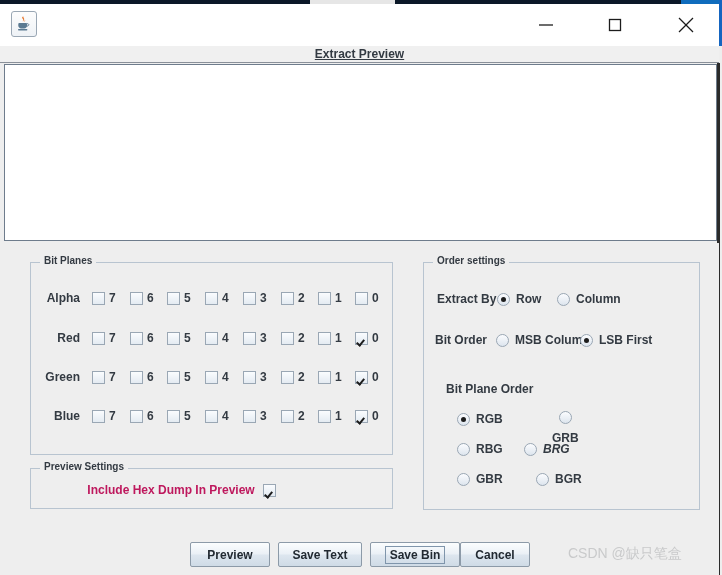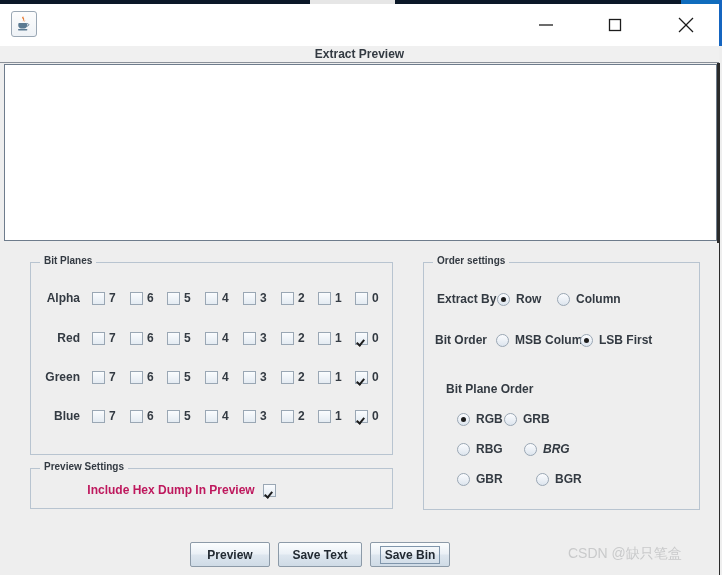--- a/index.html
+++ b/index.html
@@ -68,21 +68,21 @@
   .win-max  { left: 592px; }
   .win-close{ left: 663px; }
 
   
   .preview-header {
     position: absolute; top: 46px; left: 0;
     width: 719px; height: 17px;
     background: #f0f0f0;
     border-bottom: 1px solid #8a9099;
     display: flex; align-items: center; justify-content: center;
-    font-size: 12px; font-weight: bold; color: #333a42;
+    font-size: 12px; font-weight: bold; color: #333a42; text-decoration: underline;
   }
 
   
   .preview-area {
     position: absolute; top: 64px; left: 4px;
     width: 713px; height: 177px;
     background: #ffffff;
     border: 1px solid #6e7c8c;
   }
 
@@ -200,21 +200,21 @@
     cursor: default;
     padding: 0;
   }
   .btn .focus-ring {
     border: 1px solid #7f95ab;
     padding: 1px 4px;
     display: inline-block;
   }
   #btn-preview   { left: 190px; width: 80px; }
   #btn-save-text { left: 278px; width: 84px; }
-  #btn-save-bin  { left: 370px; width: 80px; }
+  #btn-save-bin  { left: 370px; width: 90px; }
   #btn-cancel    { left: 460px; width: 70px; }
 
   
   .watermark {
     position: absolute; left: 568px; top: 545px;
     font-size: 14px; color: #c9cacb;
     white-space: nowrap;
   }
 </style>
 </head>
@@ -439,21 +439,21 @@
       </div>
       <div class="radio-item" style="left: 580px; top: 332px;">
         <span class="rb selected"></span>
         <span>LSB First</span>
       </div>
       <div class="static-label" style="left: 446px; top: 381px;">Bit Plane Order</div>
       <div class="radio-item" style="left: 457px; top: 411px;">
         <span class="rb selected"></span>
         <span>RGB</span>
       </div>
-      <div class="radio-item" style="left: 504px; top: 411px;">
+      <div class="radio-item" style="left: 552px; top: 411px; flex-direction: column;">
         <span class="rb"></span>
         <span>GRB</span>
       </div>
       <div class="radio-item" style="left: 457px; top: 441px;">
         <span class="rb"></span>
         <span>RBG</span>
       </div>
       <div class="radio-item" style="left: 524px; top: 441px; font-style: italic;">
         <span class="rb"></span>
         <span>BRG</span>
@@ -470,16 +470,19 @@
 
   <button class="btn" id="btn-preview">
     <span>Preview</span>
   </button>
   <button class="btn" id="btn-save-text">
     <span>Save Text</span>
   </button>
   <button class="btn" id="btn-save-bin">
     <span class="focus-ring">Save Bin</span>
   </button>
+  <button class="btn" id="btn-cancel">
+    <span>Cancel</span>
+  </button>
 
   <div class="watermark">CSDN @缺只笔盒</div>
 
 </div>
 
 </body></html>

